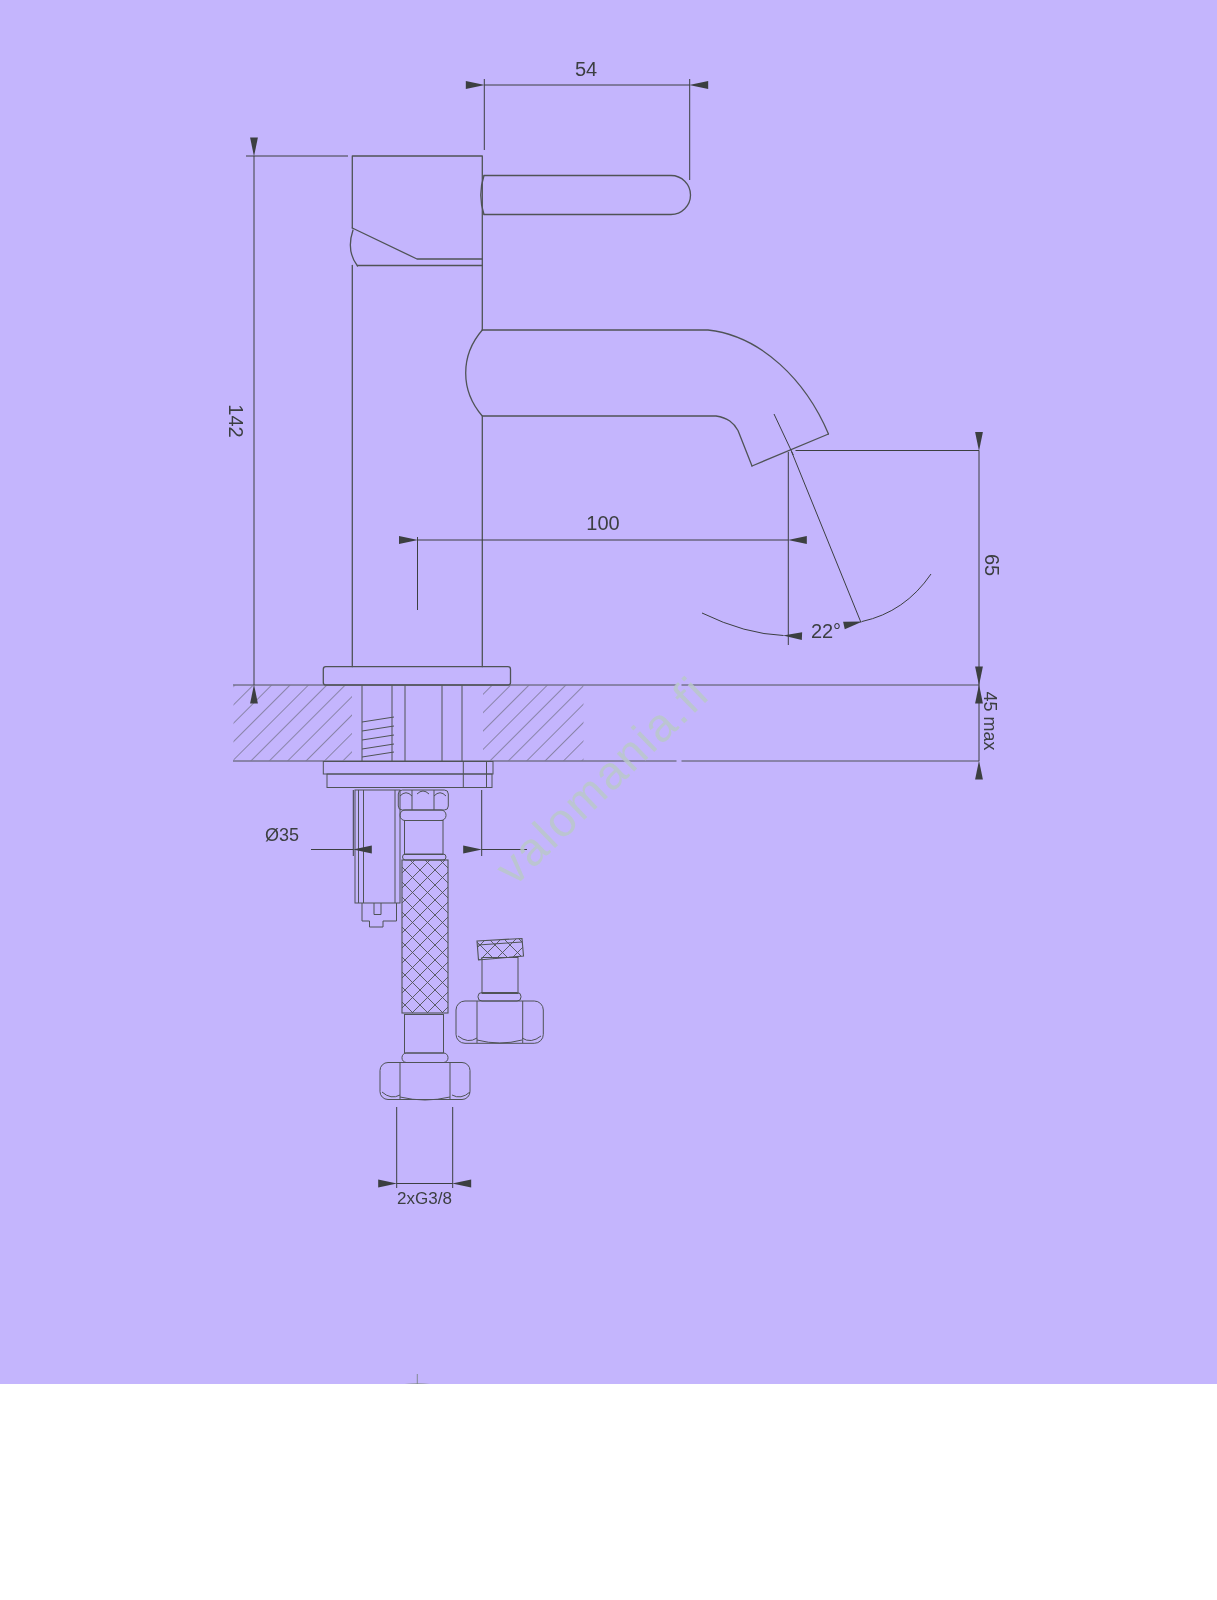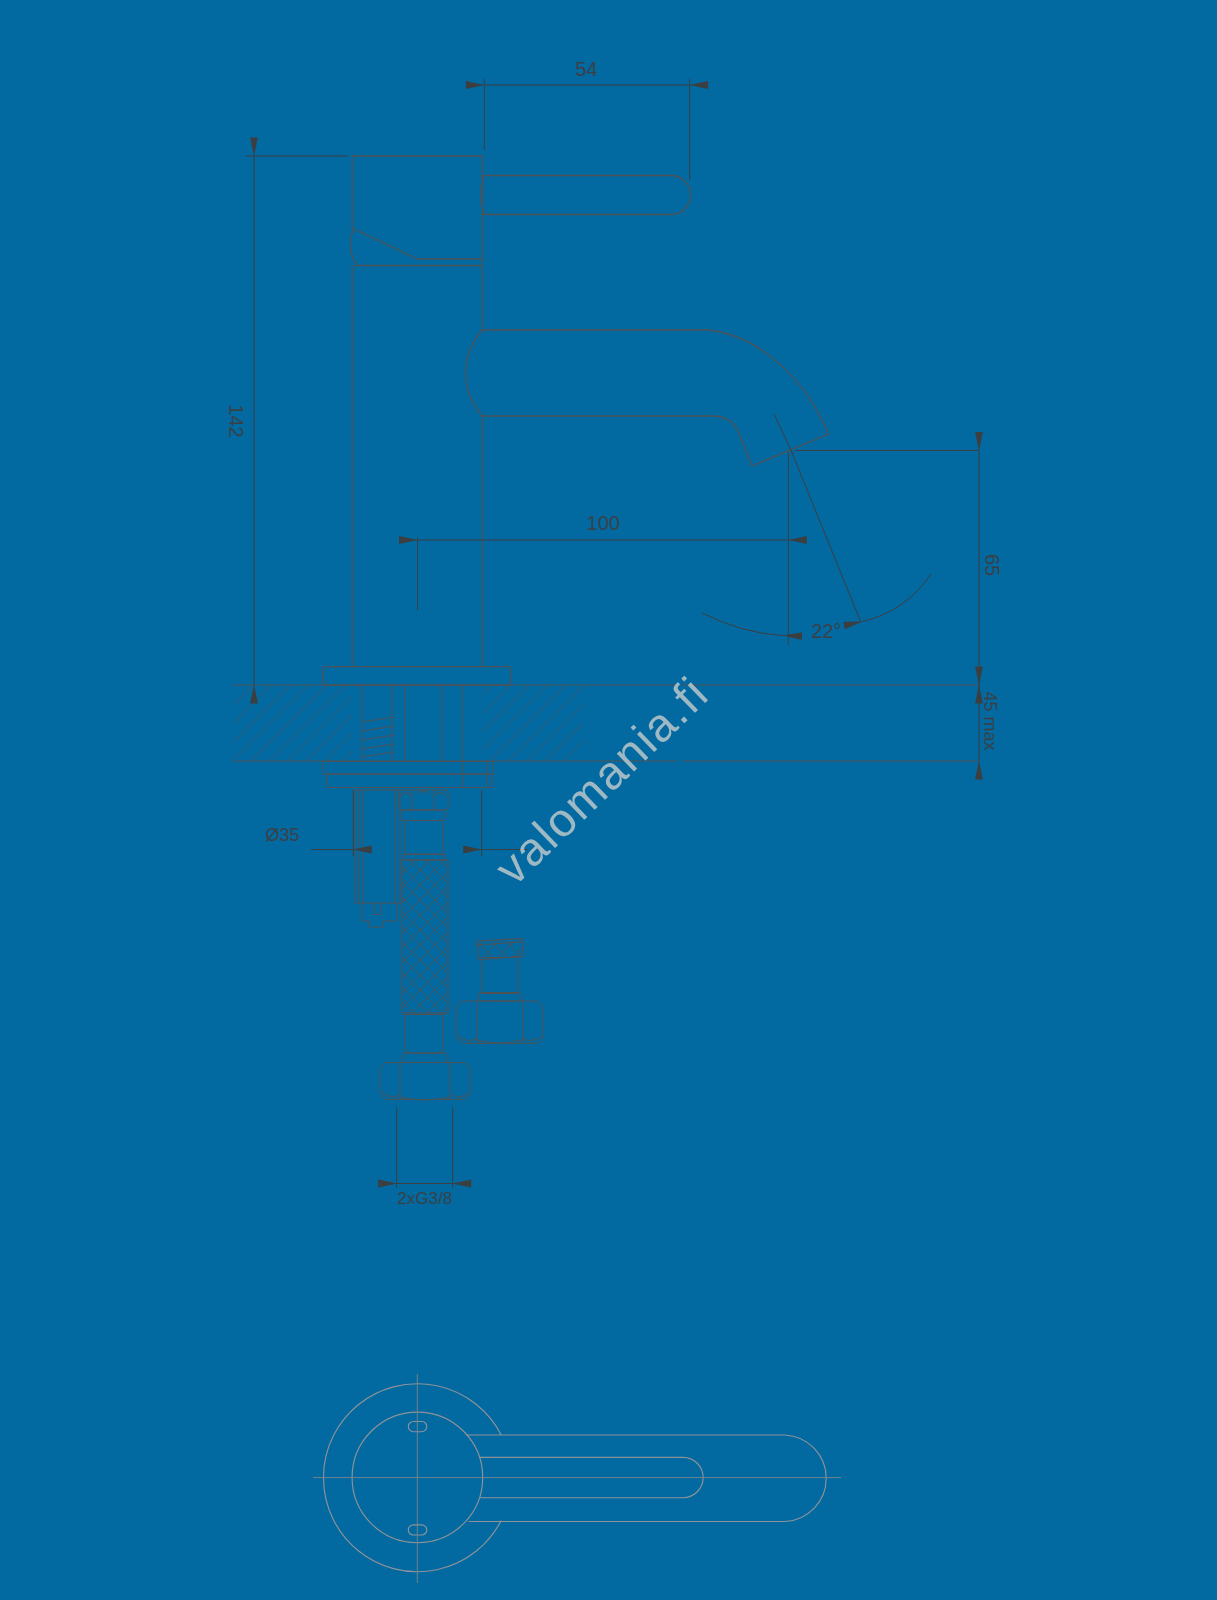--- a/index.html
+++ b/index.html
@@ -1,16 +1,16 @@
 <!DOCTYPE html>
 <html><head>
 <meta charset="utf-8">
 <style>
   html,body{margin:0;padding:0;background:#ffffff;}
-  .stage{position:relative;width:1217px;height:1600px;background:#0369a1;overflow:hidden;
+  .stage{position:relative;width:1217px;height:1384px;background:#c4b5fd;overflow:hidden;
          font-family:"Liberation Sans", sans-serif;}
   svg{position:absolute;left:0;top:0;}
   .outline{stroke:#4f5356;stroke-width:1.3;fill:none;stroke-linejoin:round;stroke-linecap:round;}
   .thin{stroke:#4f5356;stroke-width:1;fill:none;}
   .dim{stroke:#3c3f41;stroke-width:1;fill:none;}
   .dimtxt{fill:#3c3f41;font-family:"Liberation Sans",sans-serif;}
   .tv{stroke:#8d9397;stroke-width:1.15;fill:none;}
   .cl{stroke:#7d8488;stroke-width:0.9;fill:none;}
   .wm{fill:#bac8ca;opacity:0.85;font-family:"Liberation Sans",sans-serif;
       font-size:47px;letter-spacing:2px;}

